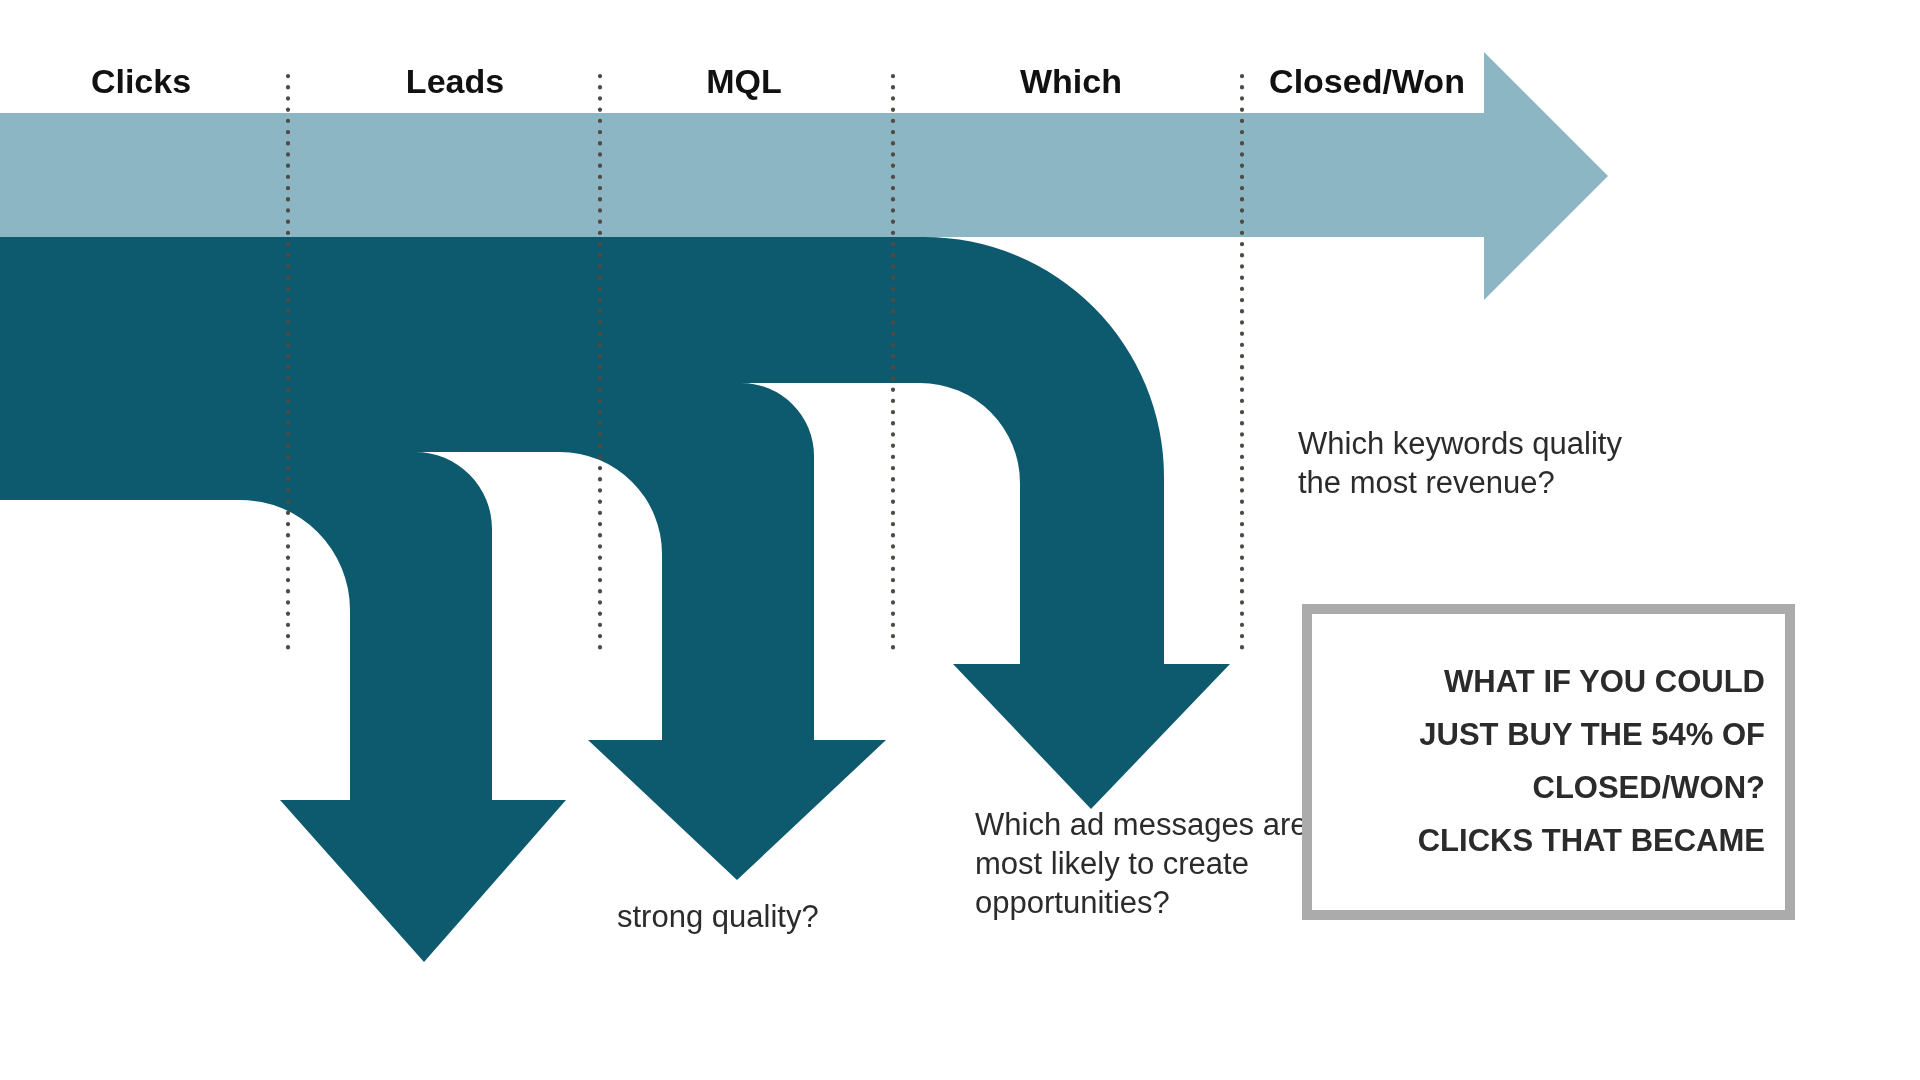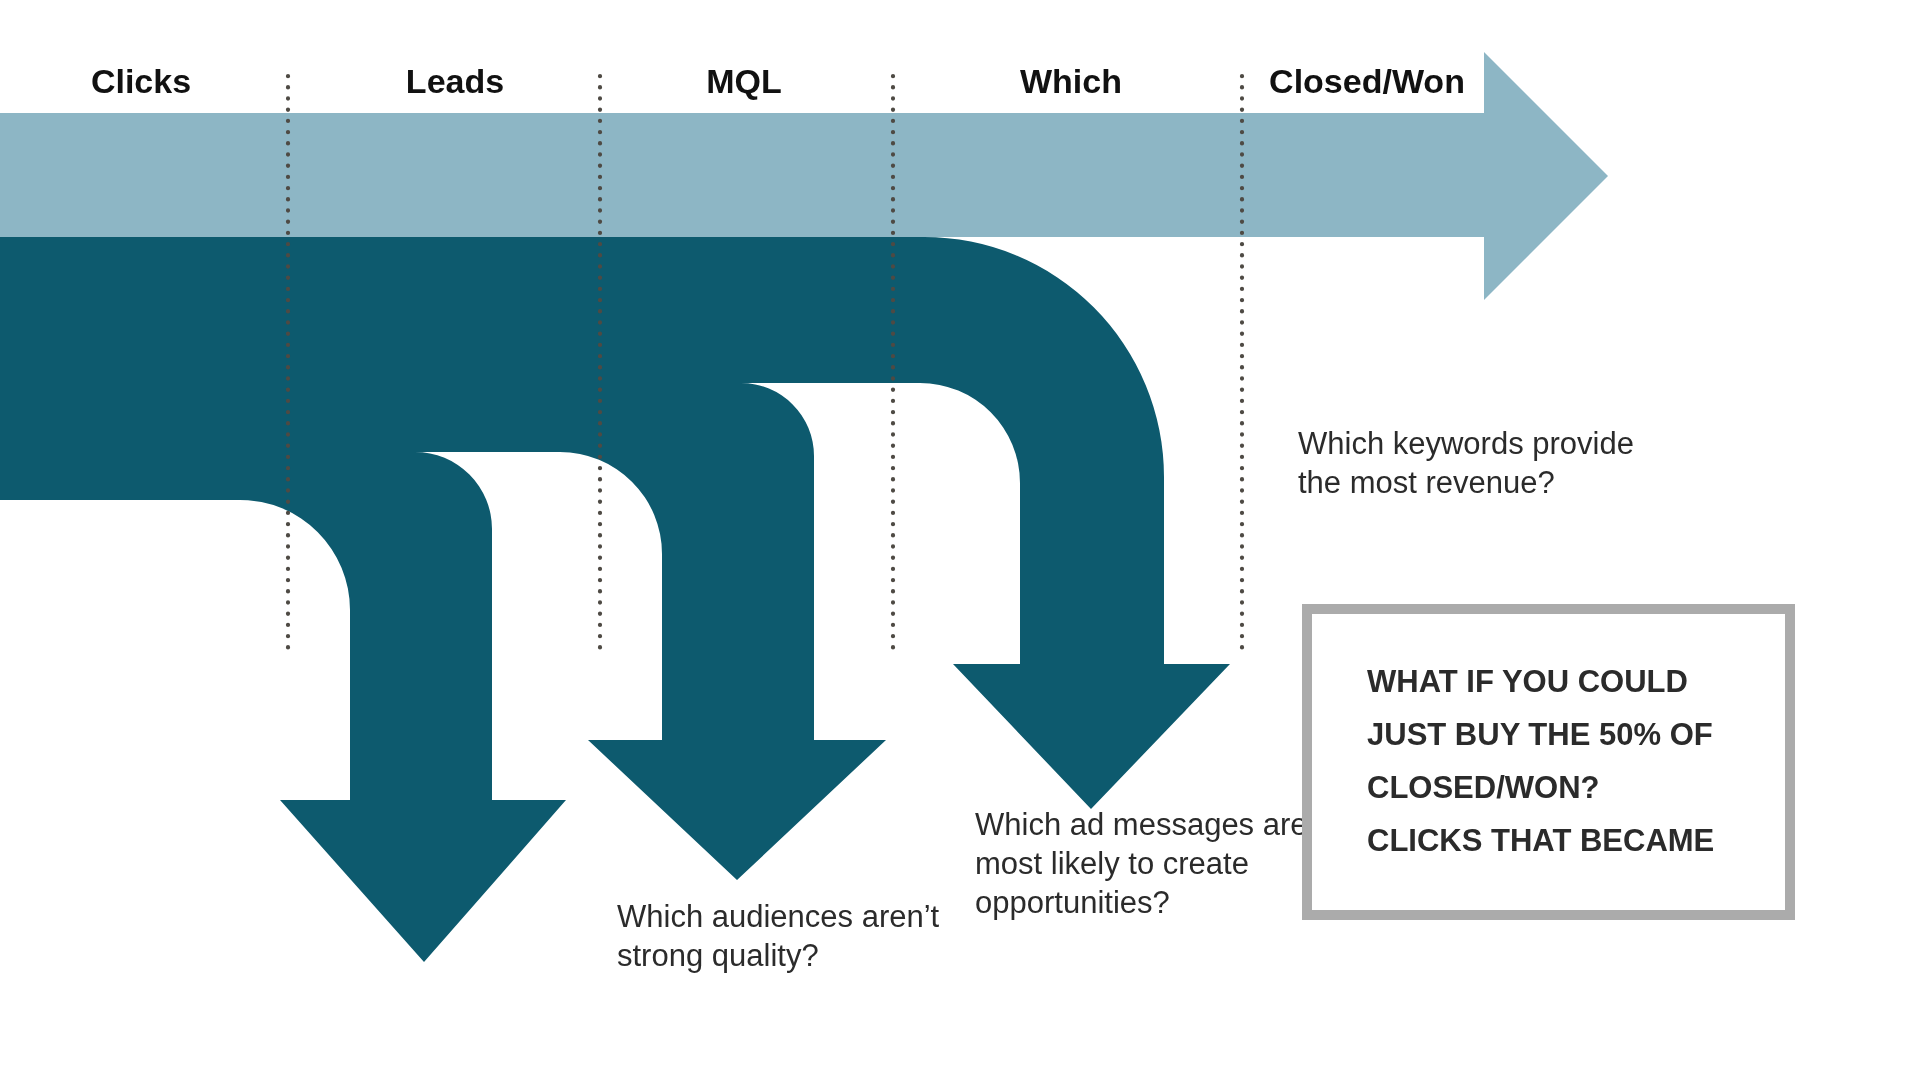--- a/index.html
+++ b/index.html
@@ -45,20 +45,21 @@
   }
   .callout {
     position: absolute;
     left: 1302px;
     top: 604px;
     width: 493px;
     height: 316px;
     border: 10px solid var(--c-callout-border);
     background: var(--c-background);
     padding: 41px 20px 0 55px;
+    text-align: right;
   }
   .callout .line {
     font-size: 31px;
     line-height: 53px;
     font-weight: bold;
     color: var(--c-text-dark);
     white-space: nowrap;
   }
 </style>
 </head>
@@ -81,35 +82,34 @@
     <line x1="1242" y1="76" x2="1242" y2="648" stroke="var(--c-dotted-line)" stroke-width="4.2" stroke-linecap="round" stroke-dasharray="0.2 11"></line>
   </svg>
 
   <div class="stage-label" style="left:141px">Clicks</div>
   <div class="stage-label" style="left:455px">Leads</div>
   <div class="stage-label" style="left:744px">MQL</div>
   <div class="stage-label" style="left:1071px">Which</div>
   <div class="stage-label" style="left:1367px">Closed/Won</div>
 
   <div class="annotation" style="left:1298px; top:424px">
-    <div>Which keywords provide</div>
+    <div>Which keywords quality</div>
     <div>the most revenue?</div>
   </div>
 
   <div class="annotation" style="left:617px; top:897px">
-    <div>Which audiences aren’t</div>
     <div>strong quality?</div>
   </div>
 
   <div class="annotation" style="left:975px; top:805px">
     <div>Which ad messages are</div>
     <div>most likely to create</div>
     <div>opportunities?</div>
   </div>
 
   <div class="callout">
     <div class="line">WHAT IF YOU COULD</div>
-    <div class="line">JUST BUY THE 50% OF</div>
+    <div class="line">JUST BUY THE 54% OF</div>
     <div class="line">CLOSED/WON?</div>
     <div class="line">CLICKS THAT BECAME</div>
   </div>
 
 </div>
 
 </body></html>

